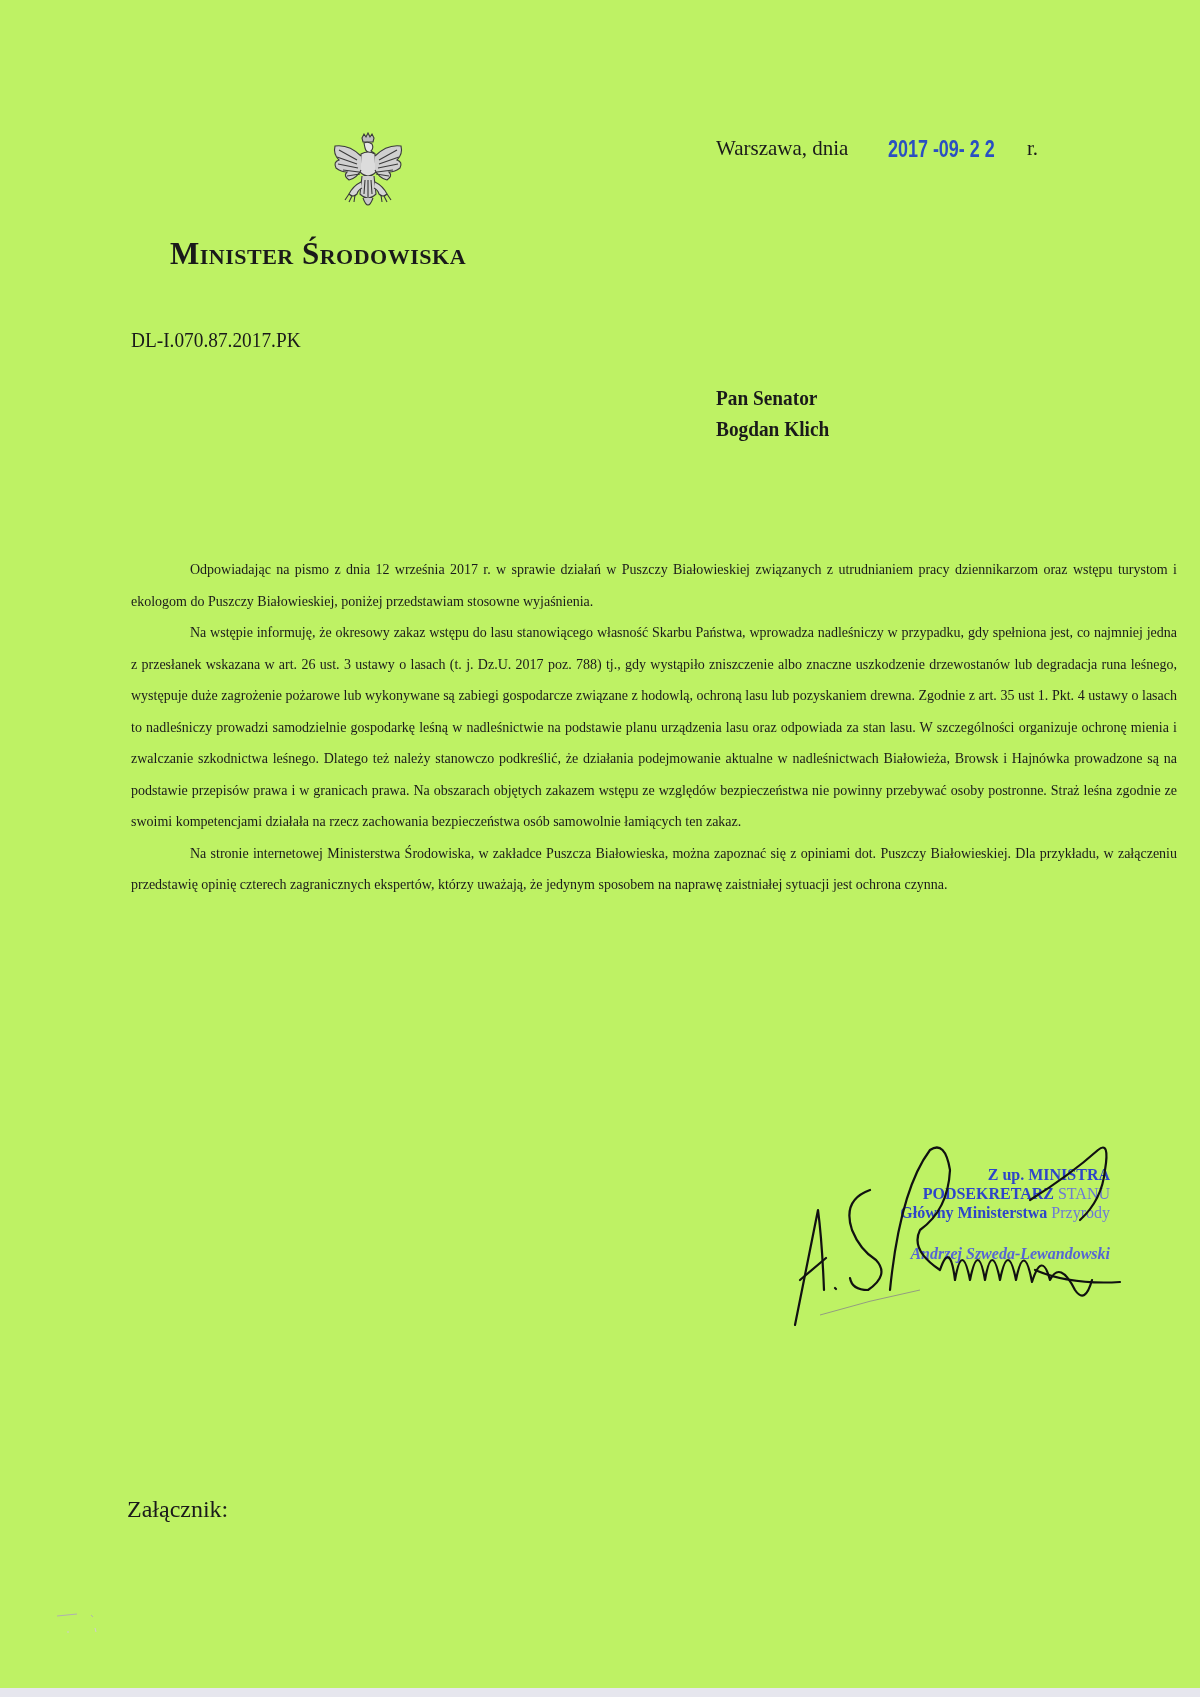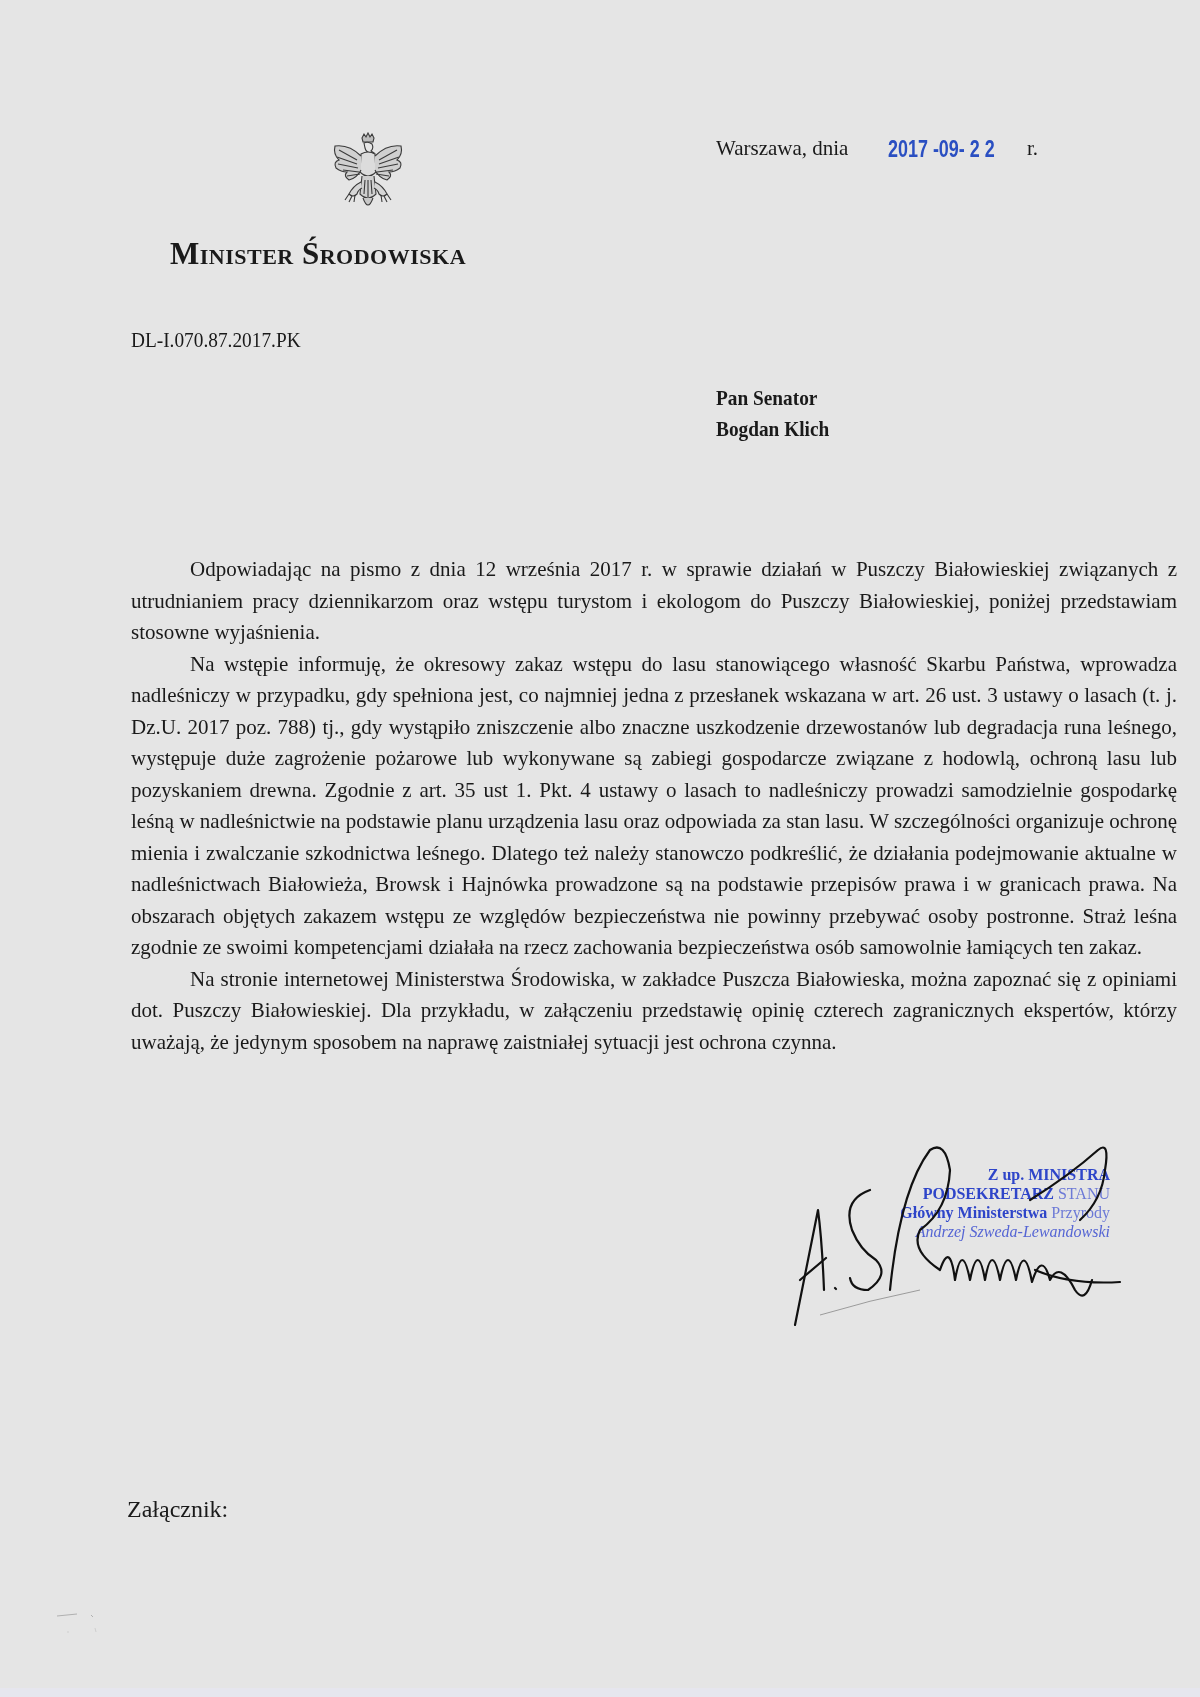--- a/index.html
+++ b/index.html
@@ -13,21 +13,21 @@
       position: relative;
       overflow: hidden;
       font-family: "Liberation Serif", serif;
       color: #1a1a1a;
     }
     .page {
       position: absolute;
       left: 0; top: 0;
       width: 1200px;
       height: 1690px;
-      background: #e5e5e5;
+      background: #bef264;
     }
     .page-bottom-edge {
       position: absolute;
       left: 0; top: 1688px;
       width: 1200px;
       height: 9px;
       background: #e6e6ee;
     }
 
     
@@ -104,21 +104,21 @@
       transform-origin: left center;
     }
     .addressee div { white-space: nowrap; }
 
     
     .body-text {
       position: absolute;
       left: 131px;
       top: 554px;
       width: 1046px;
-      font-size: 21px;
+      font-size: 14px;
       line-height: 31.5px;
       text-align: justify;
     }
     .body-text p {
       margin: 0;
       text-indent: 59px;
     }
 
     
     .signature-block {
@@ -138,22 +138,23 @@
       color: #2e45c9;
       font-size: 16px;
       line-height: 19px;
     }
     .stamp .l1 { font-weight: bold; }
     .stamp .l2 { font-weight: bold; }
     .stamp .l3 { font-weight: bold; }
     .stamp .l3 .light { font-weight: normal; color: #6c79d6; }
     .stamp .l2 .light { font-weight: normal; color: #6c79d6; }
     .stamp .l4 {
+      margin-top: 22px;
       font-style: italic;
-      font-weight: normal;
+      font-weight: bold;
       color: #5565d4;
     }
     .signature-svg {
       position: absolute;
       left: 0; top: 0;
       width: 360px;
       height: 200px;
     }
 
     

